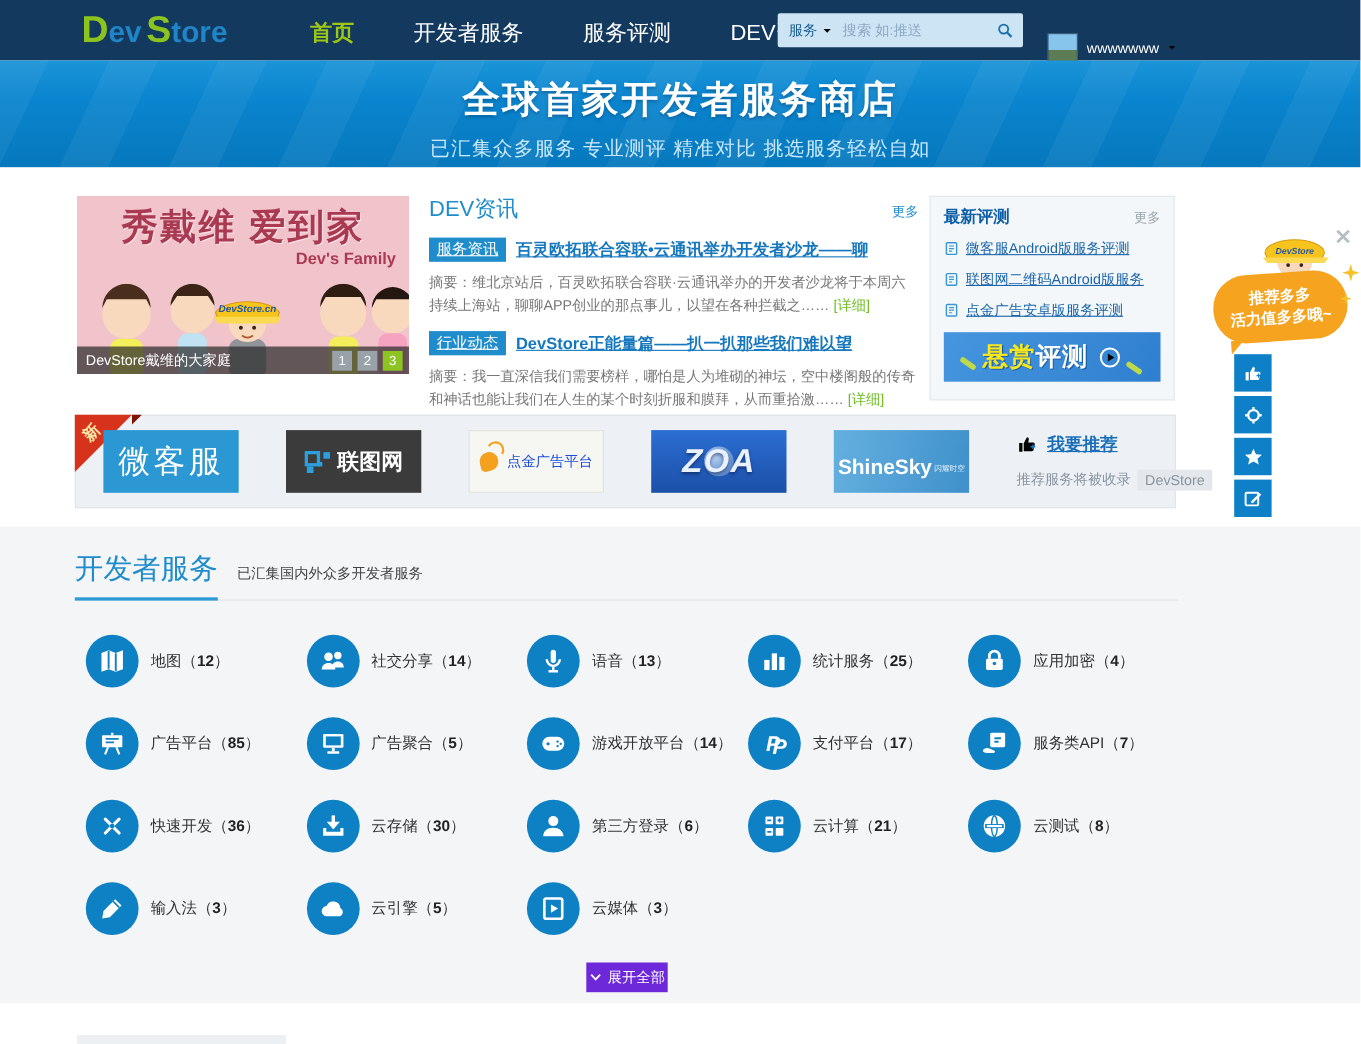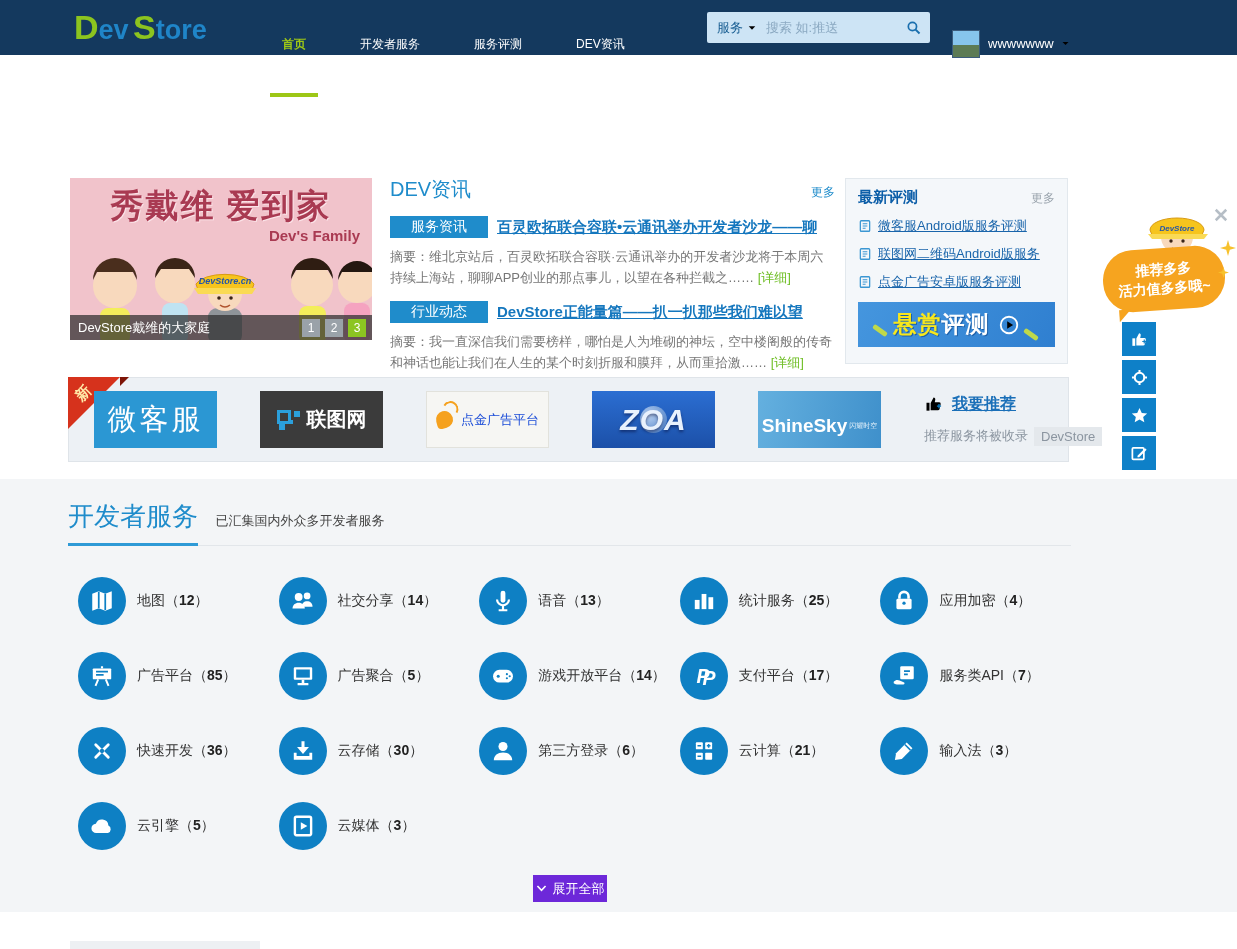--- a/index.html
+++ b/index.html
@@ -6,21 +6,21 @@
   #app{position:relative;width:1237px;height:949px;overflow:hidden;background:#fff;}
   a{text-decoration:none;cursor:pointer;}
   .ig{width:26px;height:26px;color:#fff;fill:currentColor;}
 
   
   .hdr{position:absolute;left:0;top:0;width:1237px;height:55px;background:#14395e;}
   .logo{position:absolute;left:74px;top:8px;cursor:pointer;white-space:nowrap;}
   .logo .cap{font-size:34px;font-weight:bold;color:#8cc41f;}
   .logo .low{font-size:27px;font-weight:bold;color:#1f85c8;}
   .nav{position:absolute;left:255px;top:0;height:55px;display:flex;}
-  .nav-item{position:relative;height:66px;line-height:55px;padding:17px 27px;color:#fff;font-size:12px;cursor:pointer;}
+  .nav-item{position:relative;height:66px;line-height:55px;padding:3px 27px;color:#fff;font-size:20px;cursor:pointer;}
   .nav-item.active{color:#9dc716;font-weight:bold;}
   .nav-item.active::after{content:"";position:absolute;left:50%;margin-left:-24px;bottom:3px;width:48px;height:4px;background:#9dc716;}
   .srch{position:absolute;left:707px;top:12px;width:223px;height:31px;background:#cde4f5;display:flex;align-items:center;border-radius:2px;}
   .srch-cat{display:flex;align-items:center;padding:0 6px 0 10px;font-size:13px;color:#1a5f93;cursor:pointer;}
   .srch-cat svg{width:12px;height:12px;color:#1a5f93;margin-left:3px;}
   .srch input{flex:1;border:none;outline:none;background:transparent;font-size:13px;color:#35536e;min-width:0;font-family:"Liberation Sans",sans-serif;}
   .srch input::placeholder{color:#8ba9c2;}
   .srch-btn{width:34px;height:31px;display:flex;align-items:center;justify-content:center;cursor:pointer;}
   .srch-btn svg{width:17px;height:17px;color:#1a6fae;}
   .usr{position:absolute;left:952px;top:16px;height:55px;display:flex;align-items:center;cursor:pointer;}
@@ -47,21 +47,21 @@
   .pages{display:flex;margin-right:6px;}
   .page{width:18px;height:18px;margin-left:5px;background:#9aa2a9;color:#fff;font-size:12px;line-height:18px;text-align:center;cursor:pointer;}
   .page.active{background:#8cc521;}
 
   .news{position:absolute;left:390px;top:176px;width:445px;}
   .news-head{display:flex;align-items:baseline;}
   .news-title{font-size:20px;color:#1f8ccb;}
   .news-more{margin-left:auto;font-size:12px;color:#1f8ccb;}
   .news-item{margin-top:13px;}
   .news-line{display:flex;align-items:center;white-space:nowrap;}
-  .news-tag{background:#1f8ccb;color:#fff;font-size:14px;padding:2px 21px;margin-right:9px;flex:none;}
+  .news-tag{background:#1f8ccb;color:#fff;font-size:14px;padding:2px 7px;margin-right:9px;flex:none;text-decoration:underline;}
   .news-link{font-size:15px;font-weight:bold;color:#1577be;text-decoration:underline;overflow:hidden;text-overflow:ellipsis;}
   .news-sum{margin:8px 0 0;font-size:13px;color:#777;line-height:21px;}
   .detail{color:#6fbe25;font-size:13px;}
 
   .side{position:absolute;left:845px;top:178px;width:223px;height:186px;background:#f4f7fa;border:1px solid #e2e8ed;box-sizing:border-box;padding:9px 12px;}
   .side-head{display:flex;align-items:baseline;}
   .side-title{font-size:15px;font-weight:bold;color:#0c5ea8;}
   .side-more{margin-left:auto;font-size:12px;color:#9aa4ad;}
   .rev-item{display:flex;align-items:center;margin-top:10px;white-space:nowrap;}
   .rev-item svg{width:14px;height:14px;color:#3b97d3;flex:none;margin-right:6px;}
@@ -314,20 +314,24 @@
     </div>
     <div class="usr">
       <span class="avatar"></span>
       <span class="usr-name">wwwwwww</span>
       <svg>
           <use href="#i-caret"></use>
         </svg>
     </div>
   </div>
 
+  <div class="banner">
+    <div class="banner-title">全球首家开发者服务商店</div>
+    <div class="banner-sub">已汇集众多服务  专业测评  精准对比  挑选服务轻松自如</div>
+  </div>
 
   <div class="car">
     <div class="car-img">
       <div class="car-headline">秀戴维 爱到家</div>
       <div class="car-subhead">Dev's Family</div>
       <svg class="car-fam" viewBox="0 0 302 86">
         <circle cx="45" cy="28" r="22" fill="#f8d9bd"></circle>
           <path d="M23 22a22 22 0 0144 0l-4 -8h-36z" fill="#4a2e1d"></path>
           <rect x="30" y="50" width="30" height="36" rx="8" fill="#f3ee5a"></rect>
         <circle cx="105" cy="25" r="20" fill="#f8d9bd"></circle>
@@ -601,20 +605,28 @@
 
           <div class="cat">
             <span class="cat-ic">
               <svg class="ig" viewBox="0 0 24 24">
                 <use href="#i-calc"></use>
               </svg>
             </span>
             <span class="cat-txt"><span>云计算</span><span>（</span><b>21</b><span>）</span></span>
           </div>
 
+          <div class="cat">
+            <span class="cat-ic">
+              <svg class="ig" viewBox="0 0 24 24">
+                <use href="#i-cloudtest"></use>
+              </svg>
+            </span>
+            <span class="cat-txt"><span>云测试</span><span>（</span><b>8</b><span>）</span></span>
+          </div>
 
           <div class="cat">
             <span class="cat-ic">
               <svg class="ig" viewBox="0 0 24 24">
                 <use href="#i-pencil"></use>
               </svg>
             </span>
             <span class="cat-txt"><span>输入法</span><span>（</span><b>3</b><span>）</span></span>
           </div>
 

